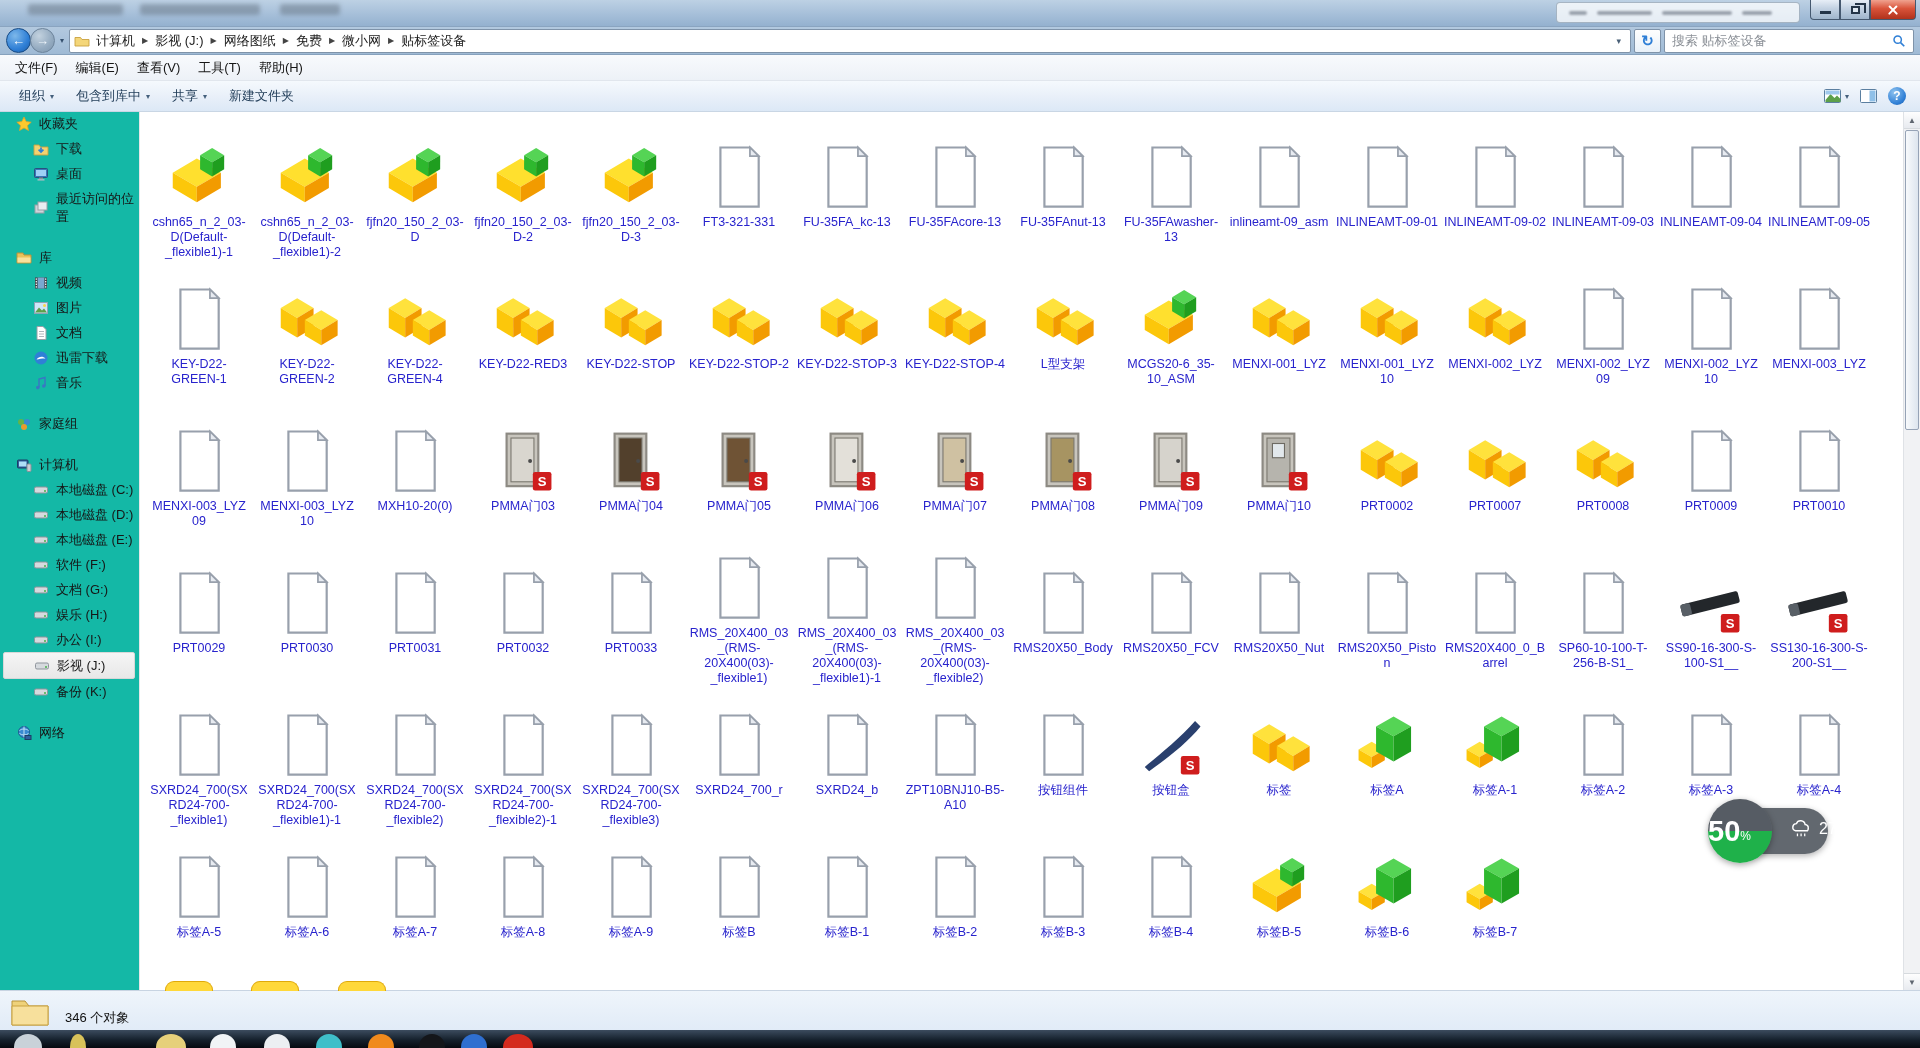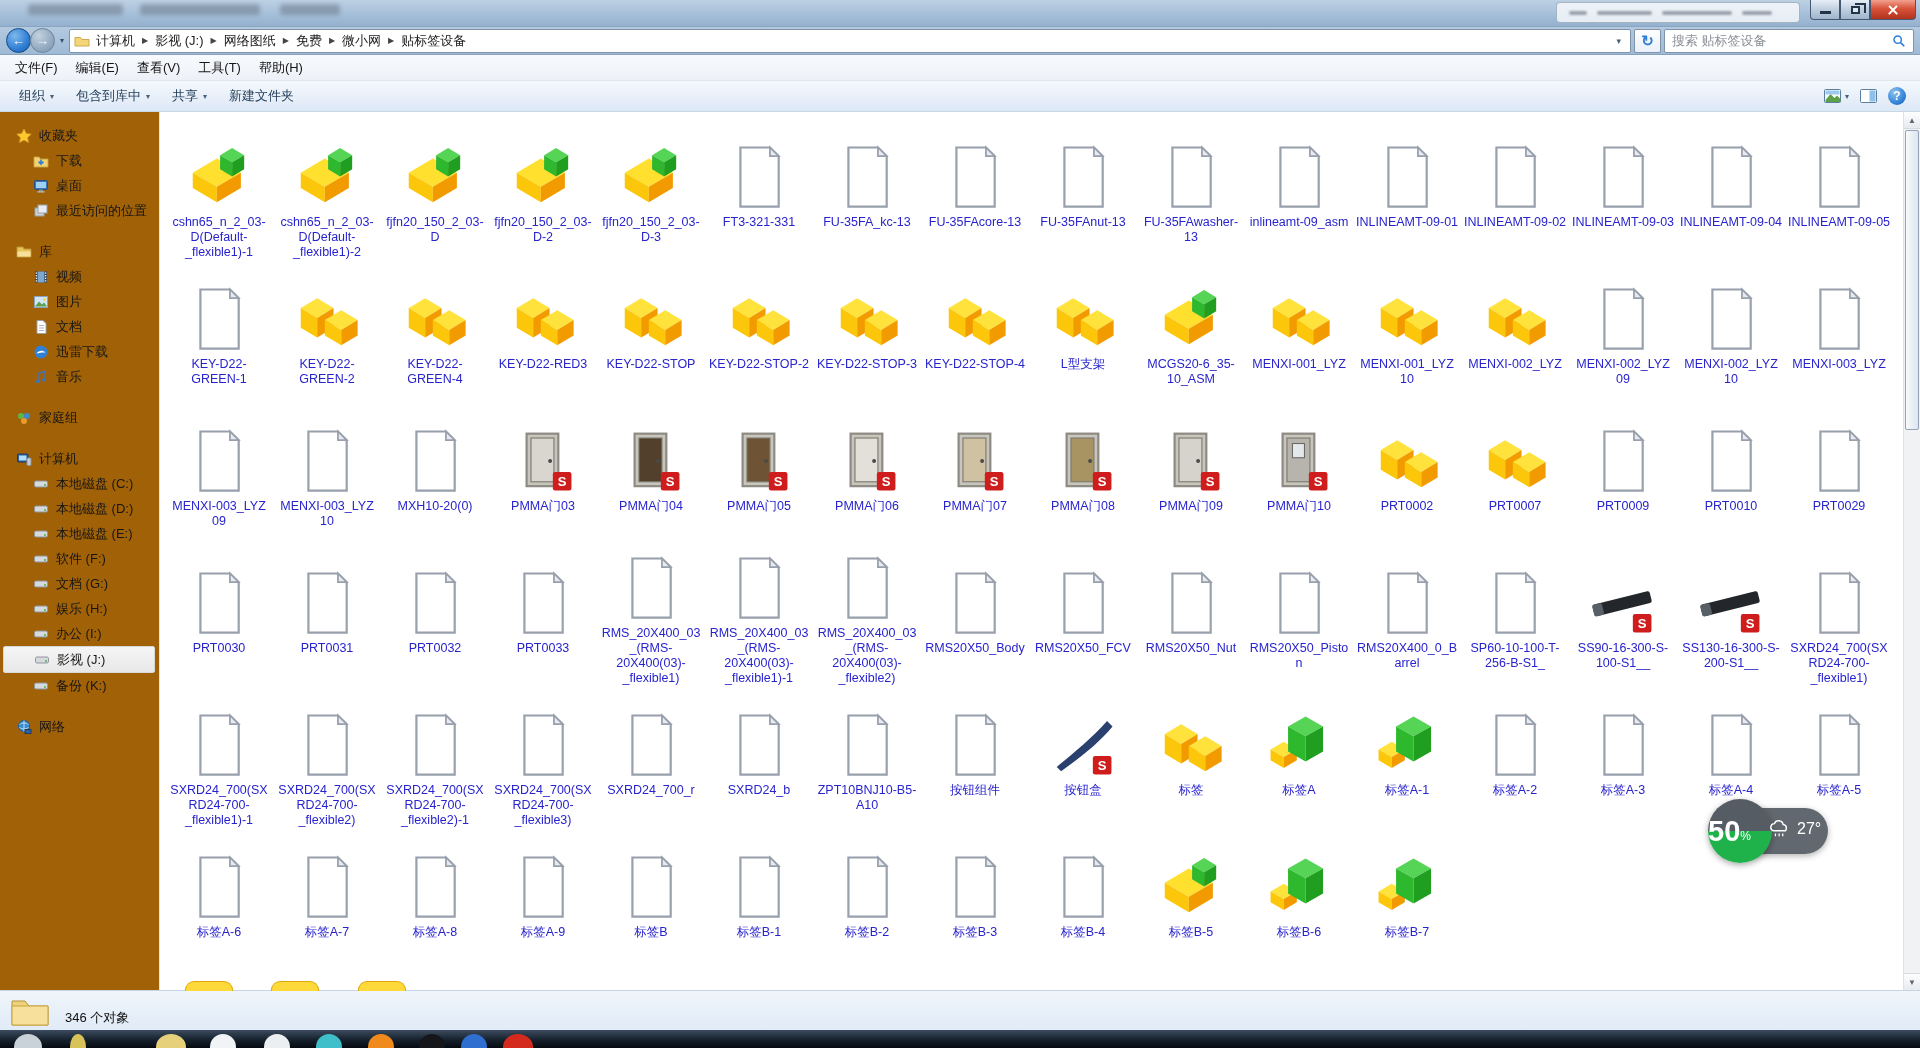--- a/index.html
+++ b/index.html
@@ -44,21 +44,21 @@
   
   .toolbar{height:31px;background:linear-gradient(#f5f9fd,#e9f0f9 50%,#dce8f6);border-bottom:1px solid #c9d6e4;display:flex;align-items:center;padding:0 8px;font-size:13px;color:#1f3b57}
   .tb-btn{display:flex;align-items:center;gap:5px;padding:4px 11px}
   .tb-caret{font-size:8px;color:#44607c}
   .tb-right{margin-left:auto;display:flex;align-items:center;gap:10px;padding-right:6px}
   .tb-ic{display:flex;align-items:center;gap:3px}
   .help-c{width:18px;height:18px;border-radius:50%;background:radial-gradient(circle at 35% 30%,#8fc3ef,#2f7fd6 65%,#1b5ca6);color:#fff;font-size:12px;font-weight:bold;display:flex;align-items:center;justify-content:center}
 
   
   .main{display:flex;height:878px;position:relative}
-  .sidebar{width:160px;background:#a16207;border-right:1px solid #e4e6e8;padding-top:12px;flex:0 0 auto}
+  .sidebar{width:140px;background:#14b8a6;border-right:1px solid #e4e6e8;padding-top:0;flex:0 0 auto}
   .sb-head{display:flex;align-items:center;gap:7px;padding:3px 2px 3px 16px;font-size:13px;color:#161616}
   .sb-child{display:flex;align-items:center;gap:7px;padding:3.5px 2px 3.5px 33px;font-size:13px;color:#161616}
   .sb-child.selected{background:linear-gradient(#f5f5f5,#e8e8e8);border:1px solid #d8d8d8;border-radius:2px;margin:0 4px 0 3px;padding-left:30px}
   .sb-section{margin-bottom:17px}
   .mi{width:16px;height:16px;flex:0 0 auto}
 
   .grid{flex:1;position:relative;background:#fff;display:flex;flex-wrap:wrap;align-content:flex-start;padding:6px 0 0 5px}
   .cell{width:108px;height:142px;display:flex;flex-direction:column;align-items:center}
   .ic{height:94px;display:flex;align-items:flex-end;justify-content:center}
   .fic{width:70px;height:70px}
@@ -77,21 +77,21 @@
   
   .taskbar{height:18px;background:linear-gradient(#3c4c5e,#15202c 55%,#060a10);position:relative;overflow:hidden}
   .tk{position:absolute;top:4px;height:26px;border-radius:50%}
 
   
   .overlay-widget{position:absolute;left:1708px;top:799px;width:150px;height:64px;z-index:40}
   .ow-pill{position:absolute;left:22px;top:9px;width:98px;height:46px;background:rgba(86,92,100,.93);border-radius:23px;box-shadow:0 2px 6px rgba(0,0,0,.3)}
   .ow-circle{position:absolute;left:0;top:0;width:64px;height:64px;border-radius:50%;background:linear-gradient(#565c64 50%,#1fb14a 50%);display:flex;align-items:center;justify-content:flex-start;box-shadow:0 2px 6px rgba(0,0,0,.35)}
   .ow-pct{color:#fff;font-size:29px;font-weight:bold;line-height:1}
   .ow-pctu{color:#fff;font-size:12px;margin-top:10px}
-  .ow-weather{position:absolute;left:60px;top:20px;display:flex;align-items:center;gap:5px;color:#fff}
+  .ow-weather{position:absolute;left:82px;top:20px;display:flex;align-items:center;gap:5px;color:#fff}
   .ow-temp{font-size:16px}
 </style>
 </head>
 <body>
 
 <svg style="position:absolute;width:0;height:0" aria-hidden="true">
   <defs>
     <symbol id="i-doc" viewBox="0 0 64 64">
       <path d="M15 5 h27 l8 8 v46 h-35 z" fill="#fff" stroke="#98a0ac" stroke-width="2"></path>
       <path d="M42 5 l8 8 h-8 z" fill="#e7ebf1" stroke="#98a0ac" stroke-width="1.6"></path>
@@ -848,20 +848,28 @@
         <div class="ic">
           <svg class="fic">
             <use href="#i-stairs"></use>
           </svg>
         </div>
         <div class="lbl">PRT0007</div>
       </div>
       <div class="cell">
         <div class="ic">
           <svg class="fic">
+            <use href="#i-stairs"></use>
+          </svg>
+        </div>
+        <div class="lbl">PRT0008</div>
+      </div>
+      <div class="cell">
+        <div class="ic">
+          <svg class="fic">
             <use href="#i-doc"></use>
           </svg>
         </div>
         <div class="lbl">PRT0009</div>
       </div>
       <div class="cell">
         <div class="ic">
           <svg class="fic">
             <use href="#i-doc"></use>
           </svg>

